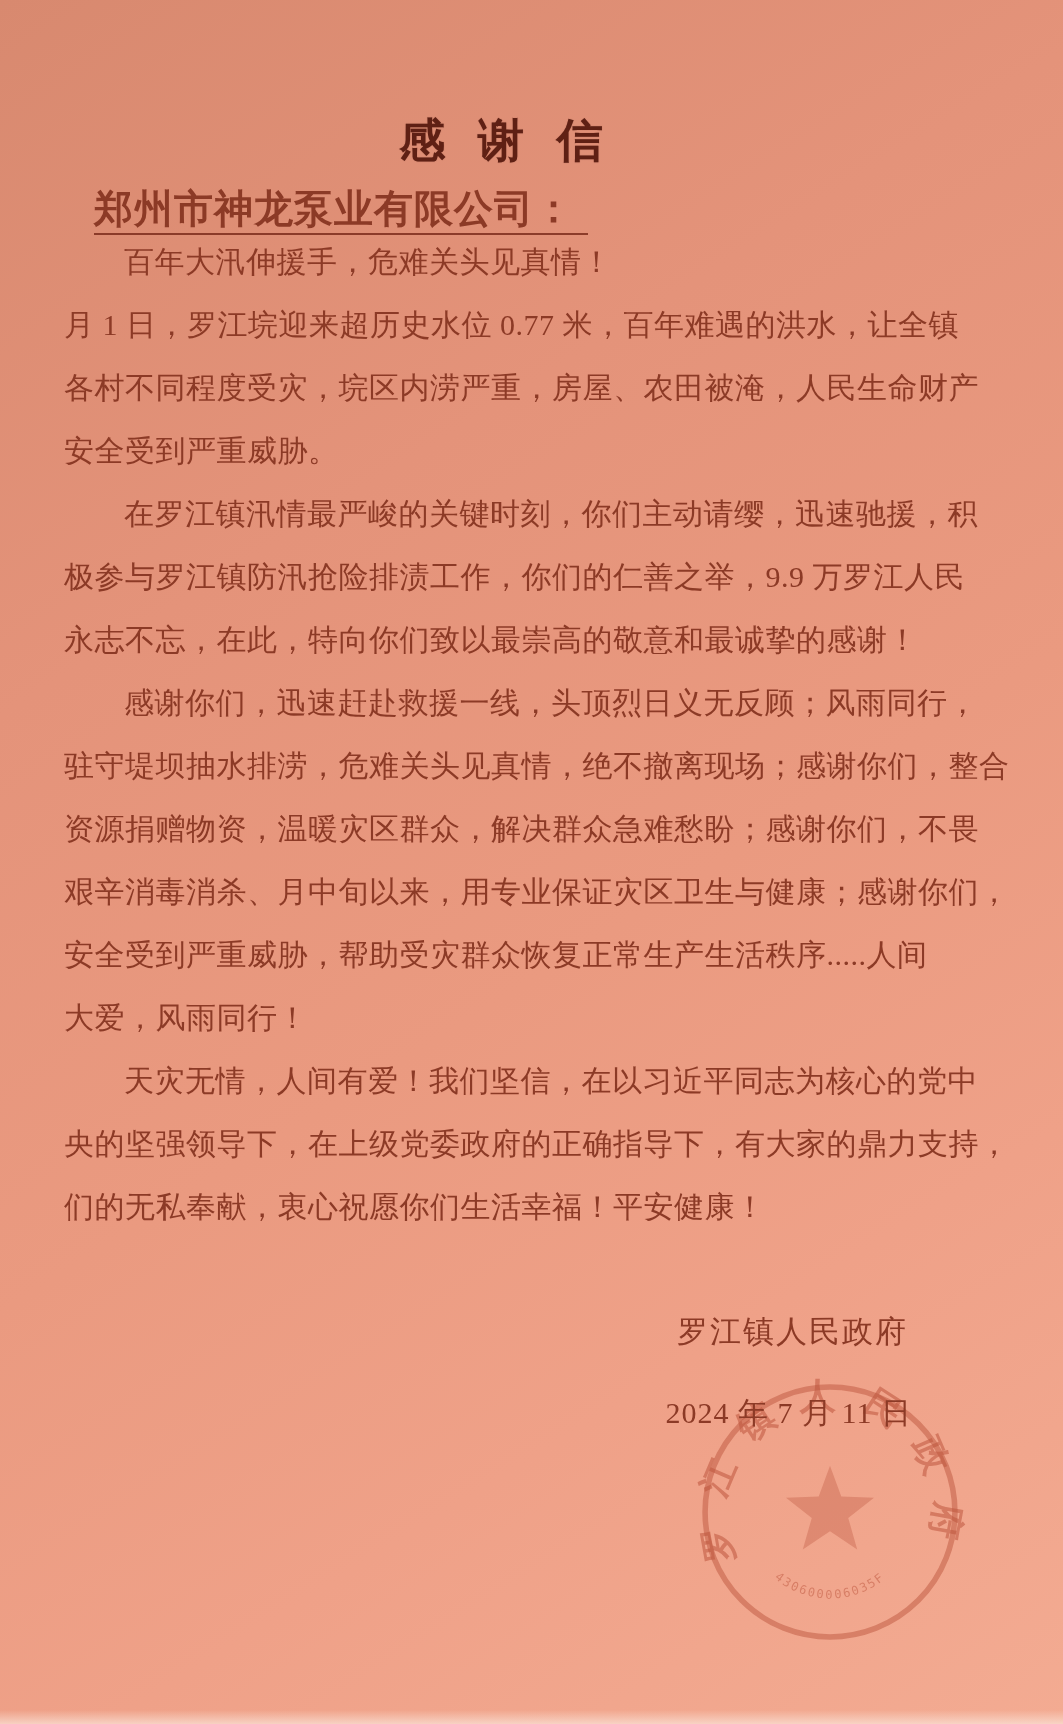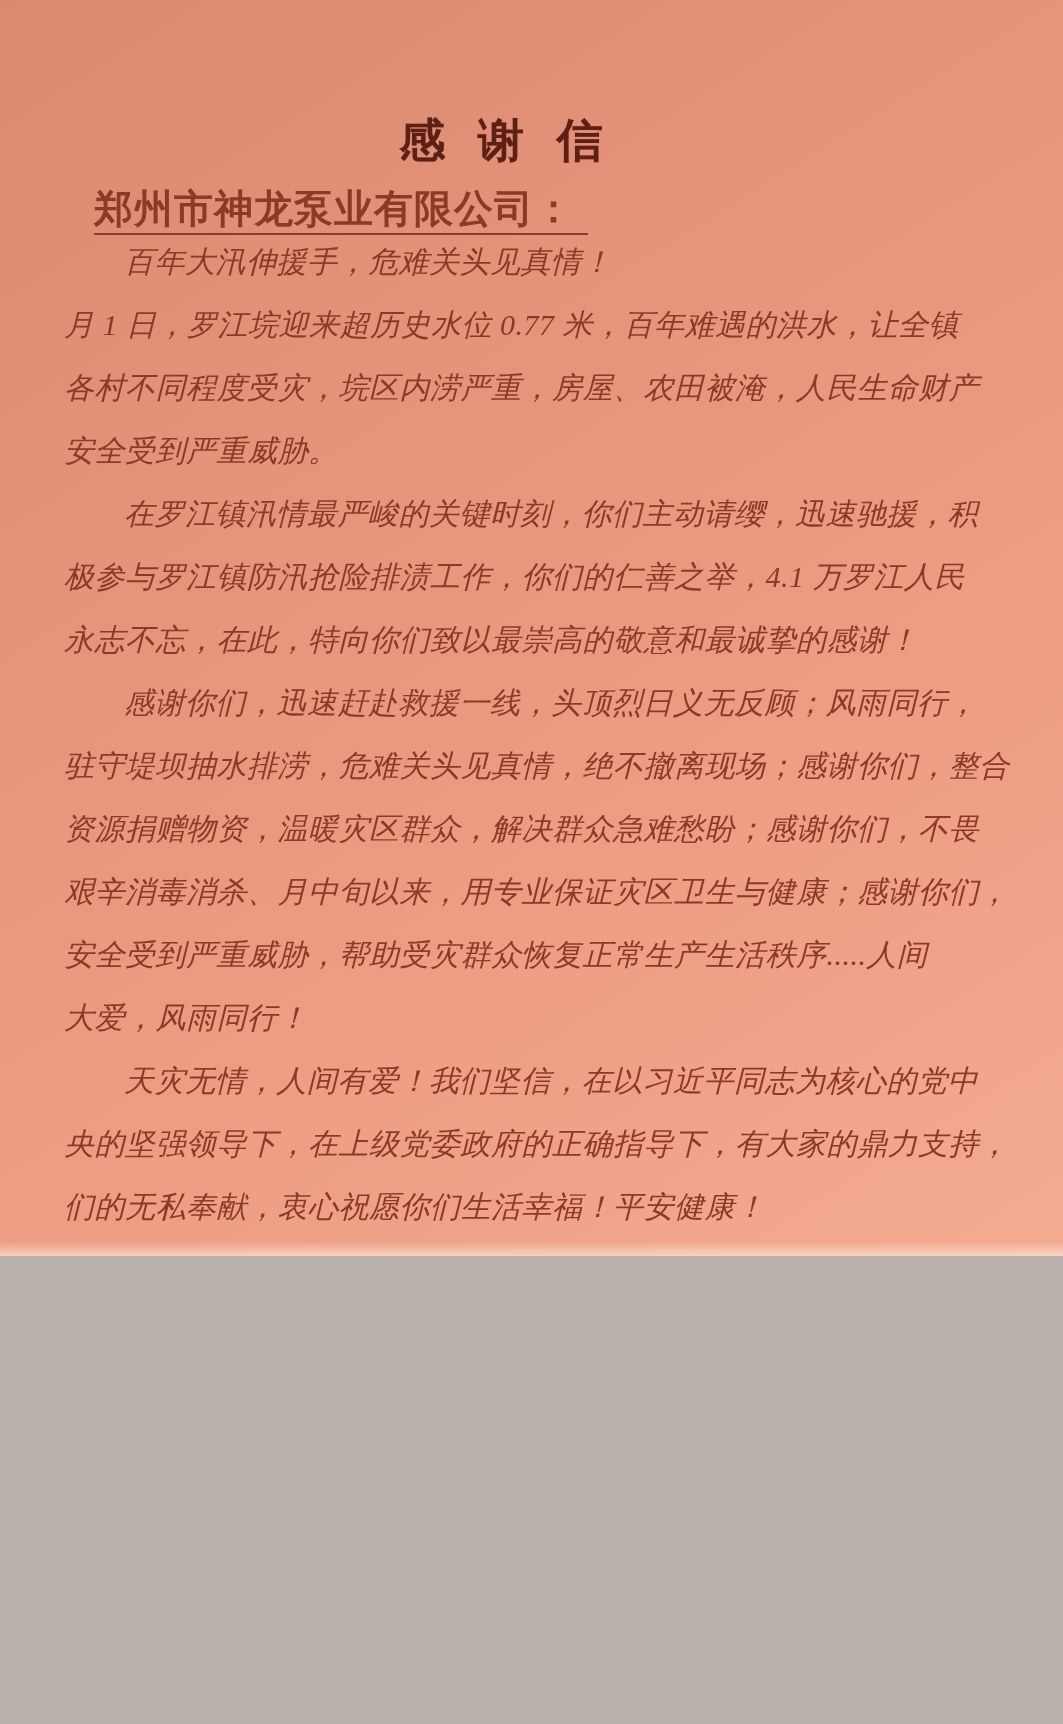--- a/index.html
+++ b/index.html
@@ -12,21 +12,21 @@
   }
   *{box-sizing:border-box;}
   html,body{margin:0;padding:0;}
   body{
     font-family:"Liberation Serif","DejaVu Serif",serif;
     background:#b9b2ac;
   }
   .page{
     position:relative;
     width:1063px;
-    height:1256px;
+    height:1724px;
     overflow:hidden;
     background:linear-gradient(148deg,var(--paper-top) 0%,#e4937a 30%,var(--paper-mid) 55%,#efa188 75%,var(--paper-bottom) 100%);
   }
   
   .page::after{
     content:"";
     position:absolute;
     left:0;right:0;bottom:0;
     height:14px;
     background:linear-gradient(to bottom,rgba(255,240,232,0) 0%,rgba(250,225,214,.75) 100%);
@@ -63,21 +63,20 @@
     padding:0 14px 3px 0;
   }
   .body{
     margin-top:0;
   }
   .line{
     font-size:30px;
     line-height:63px;
     letter-spacing:.5px;
     white-space:nowrap;
-    font-style:italic;
   }
   .line.indent{ padding-left:60px; }
   .sig-block{ text-align:right; }
   .signature{
     margin-top:72px;
     margin-right:-12px;
     font-size:31px;
     line-height:44px;
     letter-spacing:2px;
   }
@@ -124,21 +123,21 @@
         <div class="para">
           <div class="line indent">百年大汛伸援手，危难关头见真情！</div>
         </div>
         <div class="para">
           <div class="line">月 1 日，罗江垸迎来超历史水位 0.77 米，百年难遇的洪水，让全镇</div>
           <div class="line">各村不同程度受灾，垸区内涝严重，房屋、农田被淹，人民生命财产</div>
           <div class="line">安全受到严重威胁。</div>
         </div>
         <div class="para">
           <div class="line indent">在罗江镇汛情最严峻的关键时刻，你们主动请缨，迅速驰援，积</div>
-          <div class="line">极参与罗江镇防汛抢险排渍工作，你们的仁善之举，4.1 万罗江人民</div>
+          <div class="line">极参与罗江镇防汛抢险排渍工作，你们的仁善之举，9.9 万罗江人民</div>
           <div class="line">永志不忘，在此，特向你们致以最崇高的敬意和最诚挚的感谢！</div>
         </div>
         <div class="para">
           <div class="line indent">感谢你们，迅速赶赴救援一线，头顶烈日义无反顾；风雨同行，</div>
           <div class="line">驻守堤坝抽水排涝，危难关头见真情，绝不撤离现场；感谢你们，整合</div>
           <div class="line">资源捐赠物资，温暖灾区群众，解决群众急难愁盼；感谢你们，不畏</div>
           <div class="line">艰辛消毒消杀、月中旬以来，用专业保证灾区卫生与健康；感谢你们，</div>
           <div class="line">安全受到严重威胁，帮助受灾群众恢复正常生产生活秩序.....人间</div>
           <div class="line">大爱，风雨同行！</div>
         </div>

